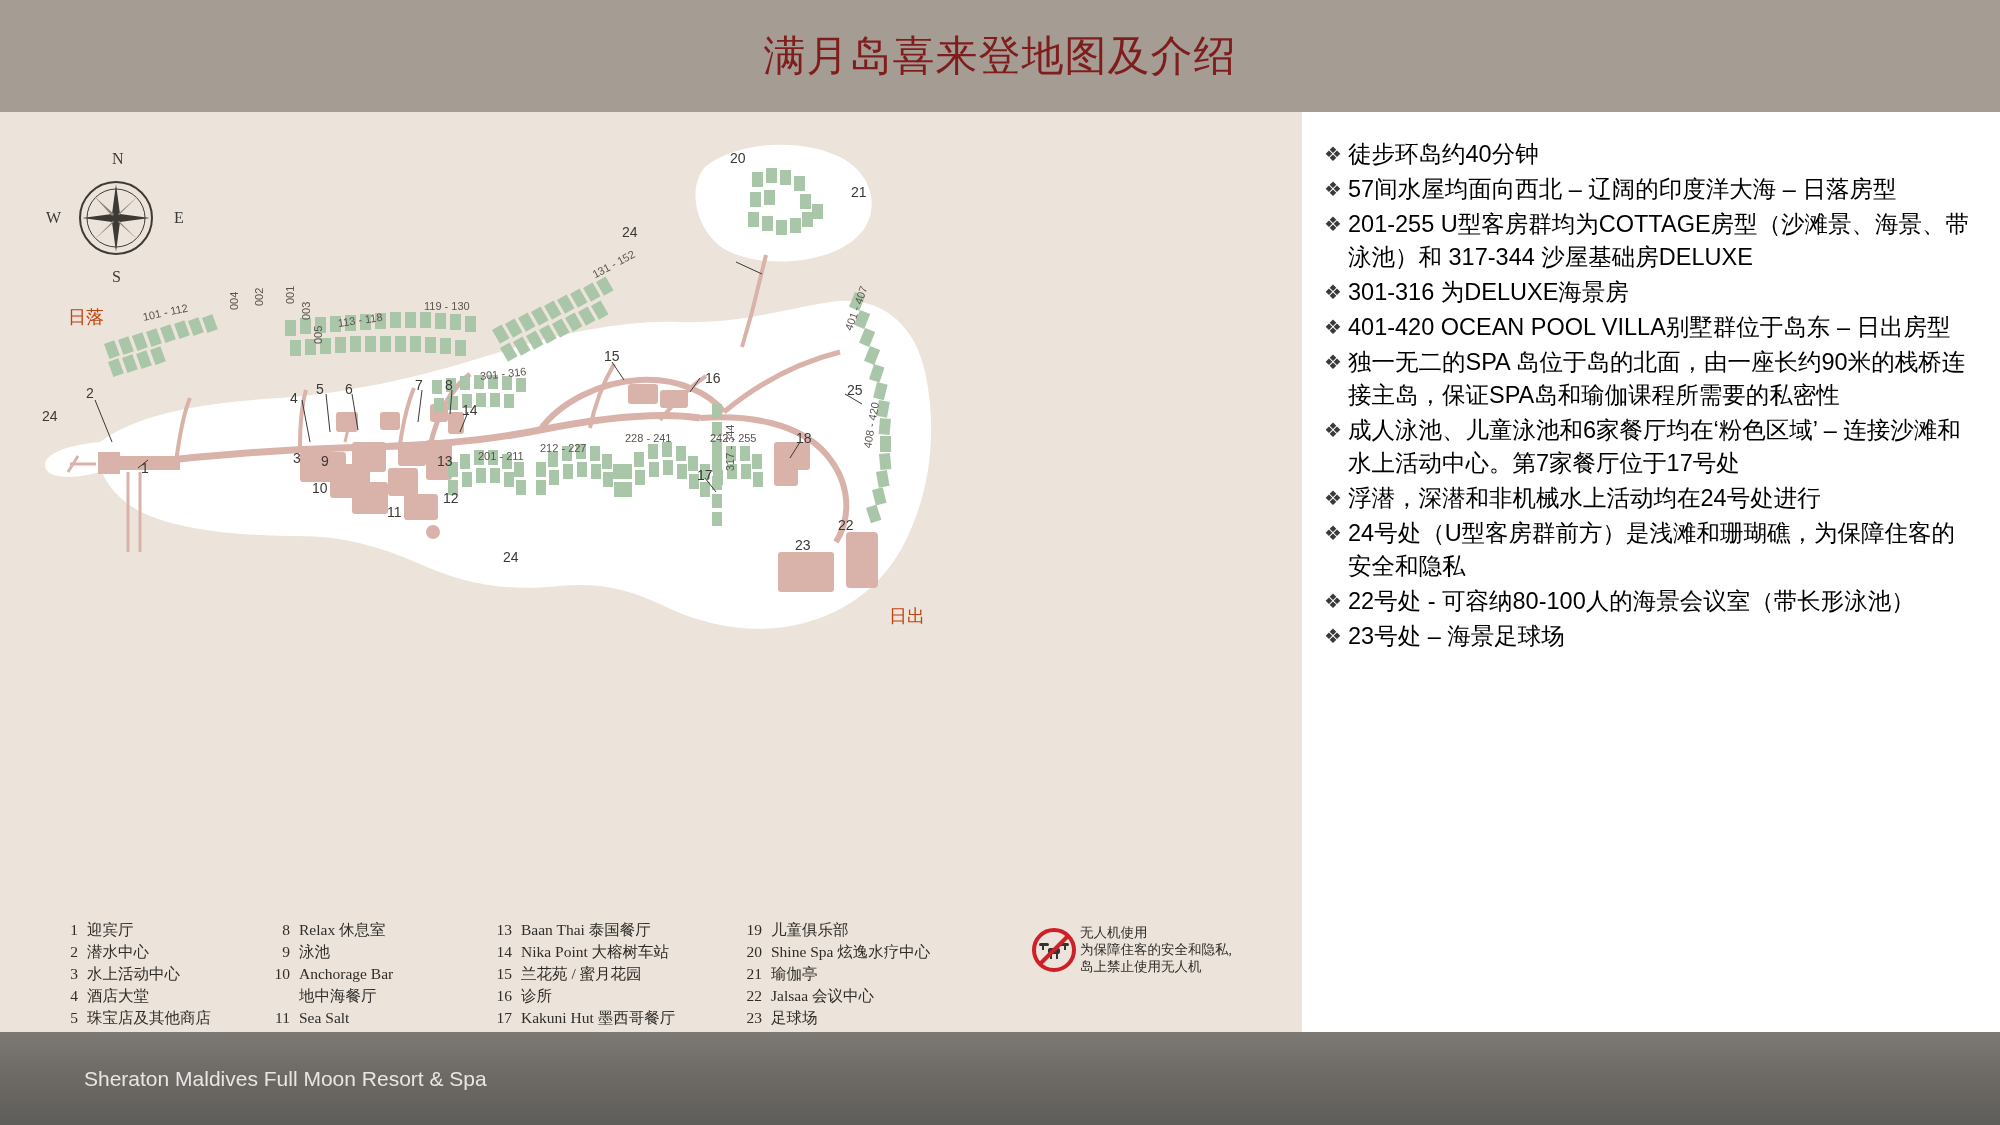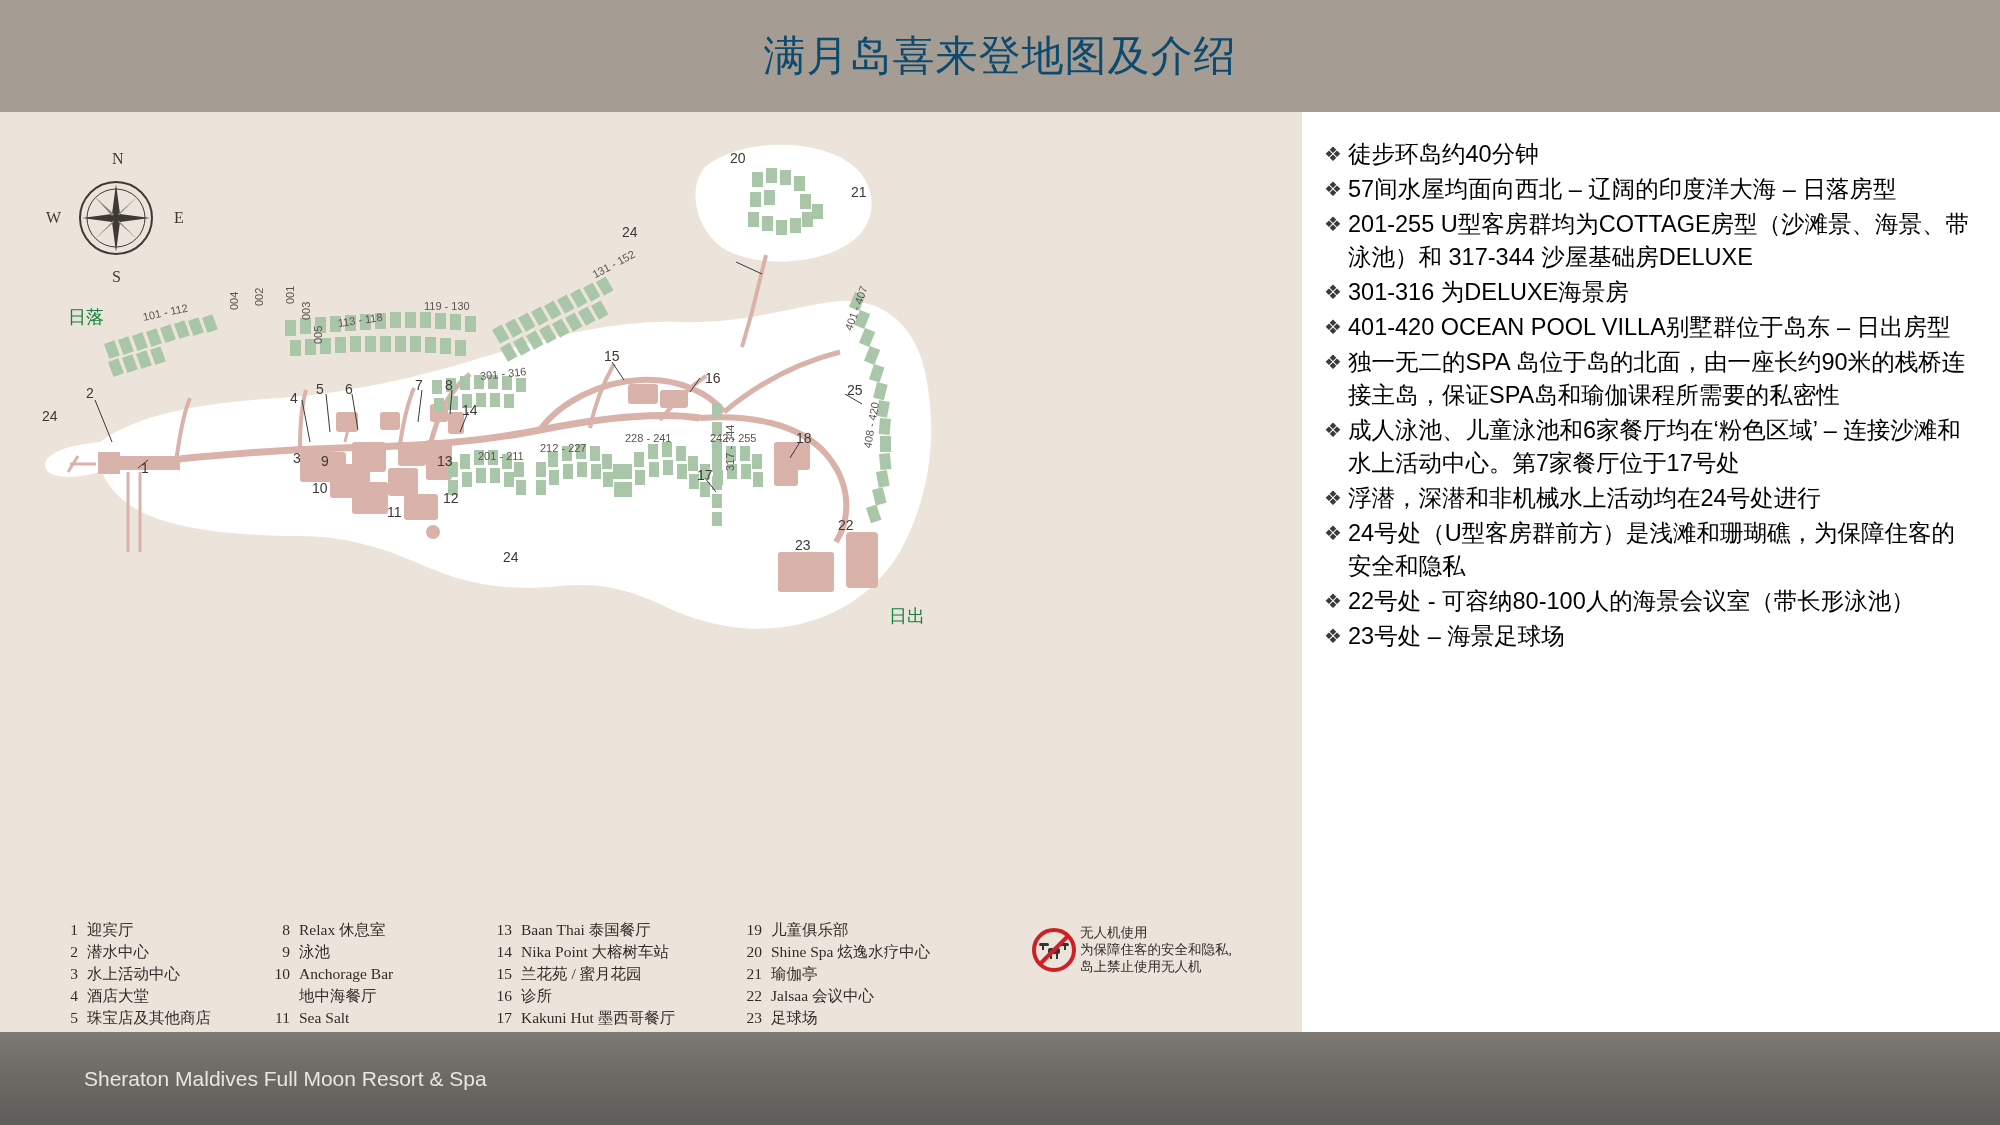--- a/index.html
+++ b/index.html
@@ -20,21 +20,21 @@
     position: absolute;
     left: 0; top: 0;
     width: 2000px;
     height: 112px;
     background: #a59c94;
     display: flex;
     align-items: center;
     justify-content: center;
   }
   .header-title {
-    color: #0c4a6e;
+    color: #7f1d1d;
     font-size: 42px;
     letter-spacing: 1px;
     font-weight: normal;
   }
 
   
   .body-wrap {
     position: absolute;
     left: 0; top: 112px;
     width: 2000px;
@@ -69,21 +69,21 @@
   .compass-letter {
     position: absolute;
     font-size: 16px;
     color: #3d3a36;
     font-family: "Liberation Serif", serif;
   }
 
   .map-label {
     position: absolute;
     font-size: 18px;
-    color: #15803d;
+    color: #c2410c;
   }
   .map-num {
     position: absolute;
     font-size: 14px;
     color: #3b3835;
     font-family: "Liberation Sans", sans-serif;
   }
   .map-num-small {
     position: absolute;
     font-size: 11px;

